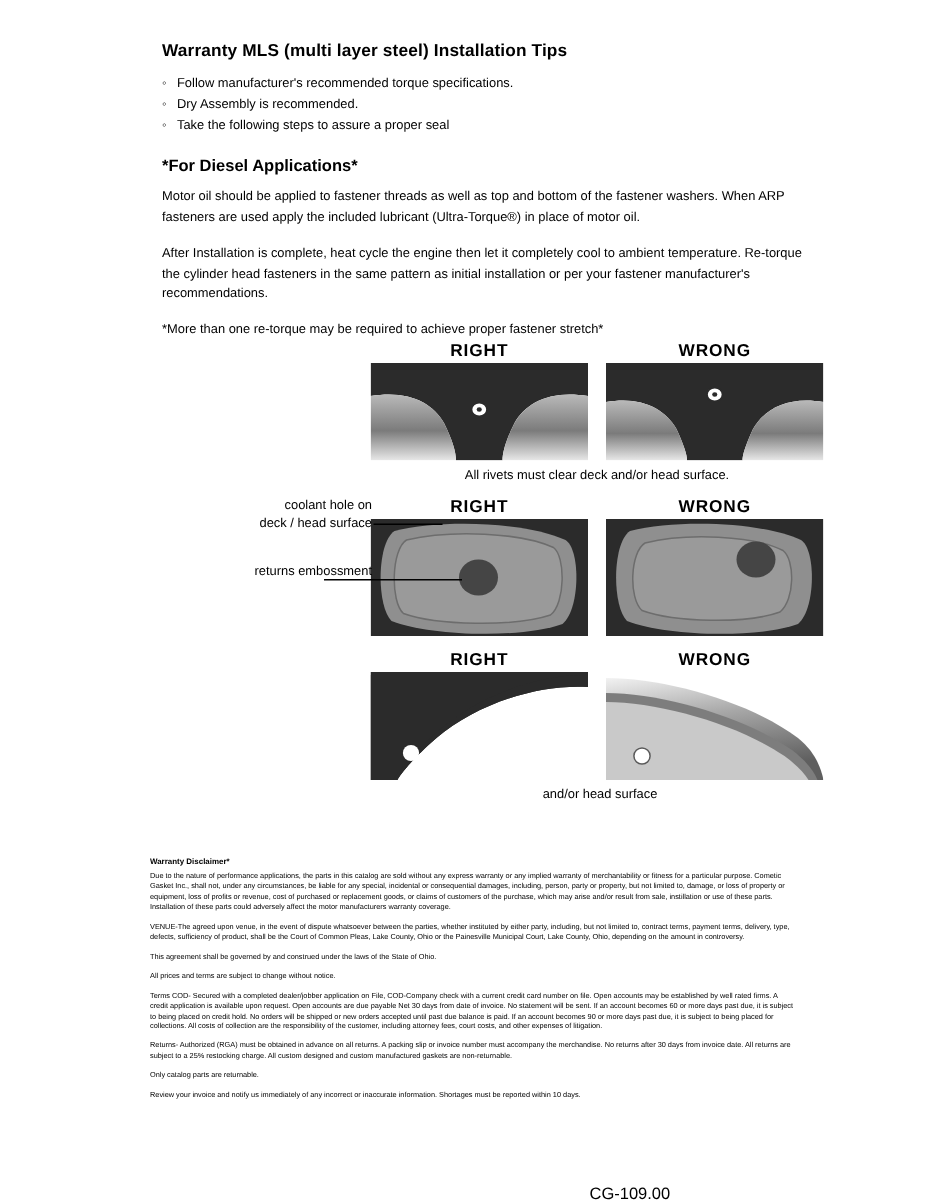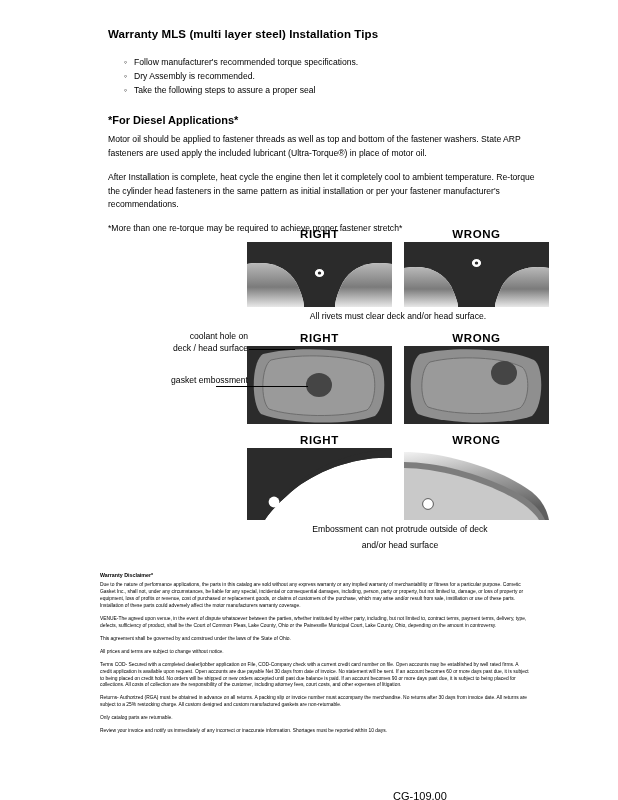--- a/index.html
+++ b/index.html
@@ -29,21 +29,21 @@
     width: 440px;
   }
   h1.title {
     font-size: 11.5px;
     font-weight: bold;
     margin: 0 0 9px 0;
     letter-spacing: 0.1px;
   }
   ul.bullets {
     list-style: none;
-    margin: 16px;
+    margin: 0;
     padding: 0;
   }
   ul.bullets > li {
     font-size: 8.6px;
     line-height: 1.62;
     padding-left: 10px;
     position: relative;
   }
   ul.bullets > li::before {
     content: "\25E6";
@@ -187,21 +187,21 @@
   <div class="content">
     <h1 class="title">Warranty MLS (multi layer steel) Installation Tips</h1>
 
     <ul class="bullets">
       <li>Follow manufacturer's recommended torque specifications.</li>
       <li>Dry Assembly is recommended.</li>
       <li>Take the following steps to assure a proper seal</li>
     </ul>
 
     <h2 class="section">*For Diesel Applications*</h2>
-    <p class="para">Motor oil should be applied to fastener threads as well as top and bottom of the fastener washers. State ARP fasteners are used apply the included lubricant (Ultra-Torque®) in place of motor oil.</p>
+    <p class="para">Motor oil should be applied to fastener threads as well as top and bottom of the fastener washers. When ARP fasteners are used apply the included lubricant (Ultra-Torque®) in place of motor oil.</p>
     <p class="para">After Installation is complete, heat cycle the engine then let it completely cool to ambient temperature. Re-torque the cylinder head fasteners in the same pattern as initial installation or per your fastener manufacturer's recommendations.</p>
     <p class="note">*More than one re-torque may be required to achieve proper fastener stretch*</p>
   </div>
 
   <div class="figures">
 
     <div class="figrow">
       <div class="figlabels">
         <div class="figlabel">RIGHT</div>
         <div class="figlabel right-col">WRONG</div>
@@ -291,33 +291,32 @@
               </linearGradient>
             </defs>
             <rect x="0" y="0" width="145" height="72" fill="#ffffff"></rect>
             <path d="M0,4 C40,4 96,20 128,44 C138,52 143,62 145,72 H0 Z" fill="url(#g3)"></path>
             <path d="M0,14 C38,14 92,30 124,52 C133,59 138,65 141,72 H0 Z" fill="#7d7d7d"></path>
             <path d="M0,20 C36,20 88,35 119,56 C127,62 132,67 135,72 H0 Z" fill="#c9c9c9"></path>
             <circle cx="24" cy="56" r="5.4" fill="#ffffff" stroke="#5a5a5a" stroke-width="1"></circle>
           </svg>
         </div>
       </div>
-      <p class="figcaption indent">Embossment can not protrude outside of deck</p>
       <p class="figcaption indent">and/or head surface</p>
     </div>
 
   </div>
 
   <div class="callouts">
     <div class="callout-1">
       <div class="callout-text">coolant hole on</div>
       <div class="callout-text">deck / head surface</div>
     </div>
     <div class="callout-2">
-      <div class="callout-text">gasket embossment</div>
+      <div class="callout-text">returns embossment</div>
     </div>
   </div>
   <div class="leader" style="left:249px; top:349px; width:46px;"></div>
   <div class="leader" style="left:216px; top:386px; width:92px;"></div>
 
   <div class="warranty">
     <h3>Warranty Disclaimer*</h3>
     <p>Due to the nature of performance applications, the parts in this catalog are sold without any express warranty or any implied warranty of merchantability or fitness for a particular purpose.  Cometic Gasket Inc., shall not, under any circumstances, be liable for any special, incidental or consequential damages, including, person, party or property, but not limited to, damage, or loss of property or equipment, loss of profits or revenue, cost of purchased or replacement goods, or claims of customers of the purchase, which may arise and/or result from sale, instillation or use of these parts.  Installation of these parts could adversely affect the motor manufacturers warranty coverage.</p>
     <p>VENUE-The agreed upon venue, in the event of dispute whatsoever between the parties, whether instituted by either party, including, but not limited to, contract terms, payment terms, delivery, type, defects, sufficiency of product, shall be the Court of Common Pleas, Lake County, Ohio or the Painesville Municipal Court, Lake County, Ohio, depending on the amount in controversy.</p>
     <p>This agreement shall be governed by and construed under the laws of the State of Ohio.</p>

